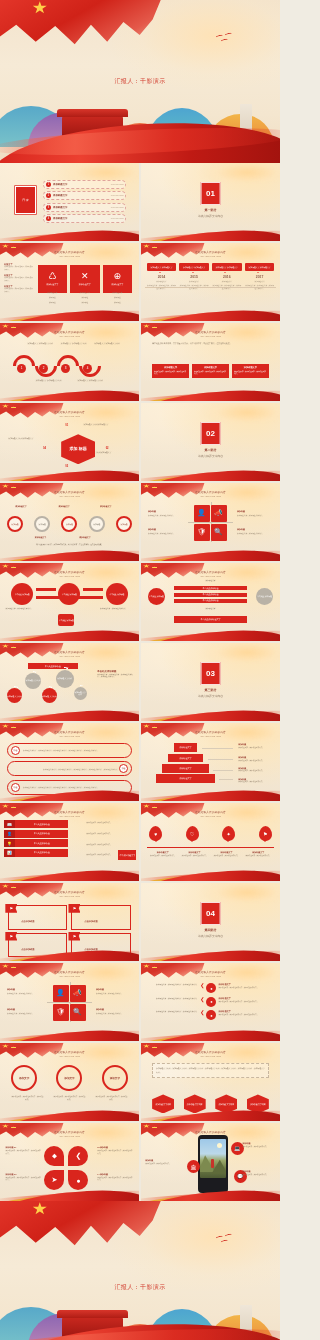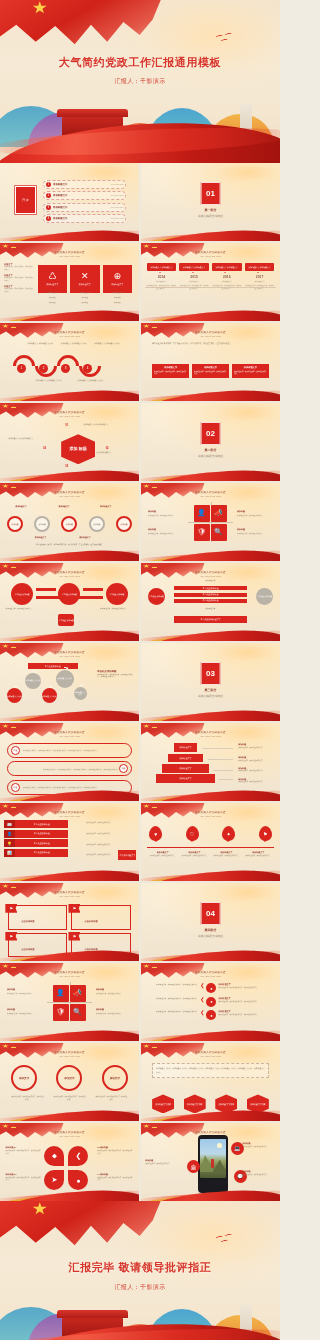--- a/index.html
+++ b/index.html
@@ -351,21 +351,20 @@
     <div class="gate"></div>
     <div class="emblem"></div>
     <div class="monu"></div>
     <div class="birds">
       <i style="left:0;top:2px"></i>
         <i style="left:9px;top:0"></i>
         <i style="left:5px;top:6px"></i>
     </div>
     <div class="hrib"></div>
     <div class="hrib2"></div>
-    <div class="htitle">大气简约党政工作汇报通用模板</div>
     <div class="hsub">汇报人：千影演示</div>
   </div>
 
   <div class="grid">
 
     <div class="cell slide">
       <div class="cloud"></div>
       <div class="toc-badge">目录</div>
       <div class="toc-list">
         <div class="toc-row">
@@ -1054,17 +1053,16 @@
     <div class="gate"></div>
     <div class="emblem"></div>
     <div class="monu"></div>
     <div class="birds">
       <i style="left:0;top:2px"></i>
         <i style="left:9px;top:0"></i>
         <i style="left:5px;top:6px"></i>
     </div>
     <div class="hrib"></div>
     <div class="hrib2"></div>
-    <div class="htitle">汇报完毕  敬请领导批评指正</div>
     <div class="hsub">汇报人：千影演示</div>
   </div>
 
 </div>
 
 </body></html>

